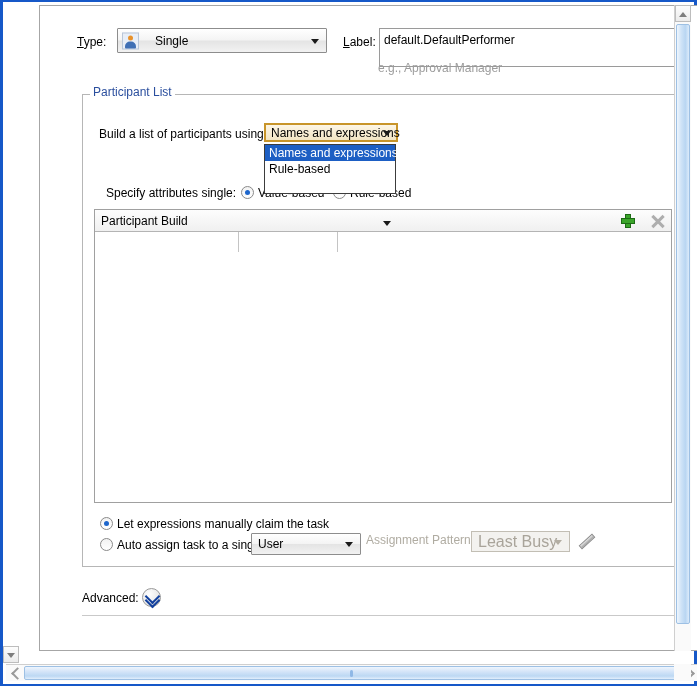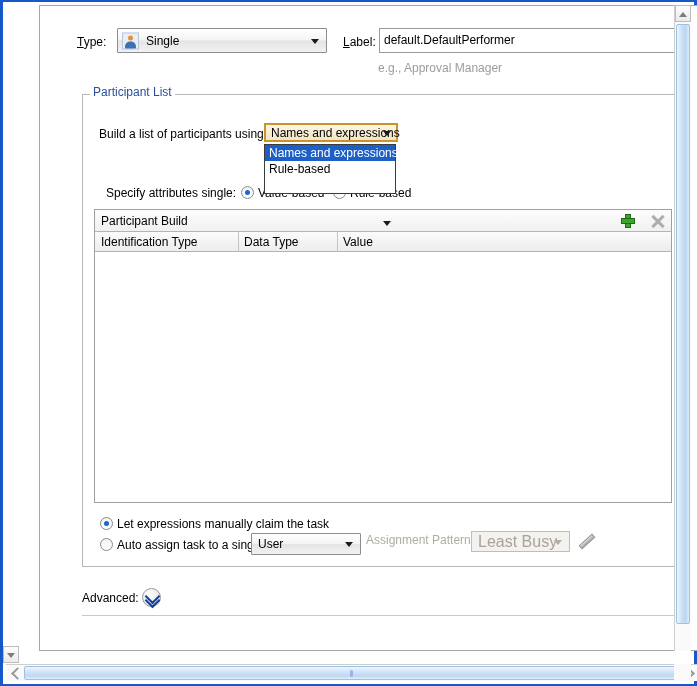--- a/index.html
+++ b/index.html
@@ -46,21 +46,21 @@
   
   .combo {
     position: absolute;
     box-sizing: border-box;
     background: linear-gradient(to bottom, #ffffff 0%, #f4f4f4 48%, #e4e4e4 52%, #f2f2f2 100%);
     border: 1px solid #8d8d8d;
     border-radius: 1px;
   }
   .combo .ctext {
     position: absolute;
-    left: 28px; top: 50%;
+    left: 37px; top: 50%;
     transform: translateY(-50%);
     font-size: 12px;
     color: #000;
     white-space: nowrap;
   }
   .combo .ctext.noicon { left: 6px; }
   .combo .arrowbox {
     position: absolute;
     right: 2px; top: 2px; bottom: 2px;
     width: 18px;
@@ -423,21 +423,21 @@
         <span class="head"></span>
           <span class="body"></span>
       </span>
       <span class="ctext">Single</span>
       <span class="arrowbox">
         <span class="tri-down"></span>
       </span>
     </div>
 
     <div class="lbl" style="left:303px; top:29px;"><u>L</u>abel:</div>
-    <div class="tfield" style="left:339px; top:22px; width:306px; height:25px;">default.DefaultPerformer</div>
+    <div class="tfield" style="left:339px; top:22px; width:306px; height:39px;">default.DefaultPerformer</div>
     <div class="hint" style="left:338px; top:55px;">e.g., Approval Manager</div>
 
     <div class="group" style="left:42px; top:88px; width:603px; height:473px;"></div>
     <div class="group-title" style="left:50px; top:79px;">Participant List</div>
 
     <div class="lbl" style="left:59px; top:121px;">Build a list of participants using:</div>
     <div class="combo-focus" style="left:224px; top:117px; width:134px; height:19px;">
       <span class="ctext">Names and expressions</span>
       <span class="arrowbox">
         <span class="tri-down"></span>
@@ -457,25 +457,20 @@
 
     <div class="tbl" style="left:54px; top:203px; width:578px; height:294px;">
       <div class="tbl-title">
         <span class="t">Participant Build</span>
         <span class="plus-icon" style="right:36px; top:4px;"></span>
         <span class="tri-down" style="right:26px; top:11px; margin:0;"></span>
         <span class="x-icon" style="right:6px; top:4px;">
             <span></span>
             <span></span>
           </span>
-      </div>
-      <div class="tbl-head">
-        <span class="th" style="left:6px;">Identification Type</span>
-        <span class="th" style="left:149px;">Data Type</span>
-        <span class="th" style="left:248px;">Value</span>
       </div>
       <span class="colsep" style="left:143px;"></span>
       <span class="colsep" style="left:242px;"></span>
     </div>
 
     <span class="radio on" style="left:60px; top:511px;"></span>
     <div class="lbl" style="left:77px; top:511px;">Let expressions manually claim the task</div>
 
     <span class="radio" style="left:60px; top:532px;"></span>
     <div class="lbl" style="left:77px; top:532px;">Auto assign task to a single</div>

